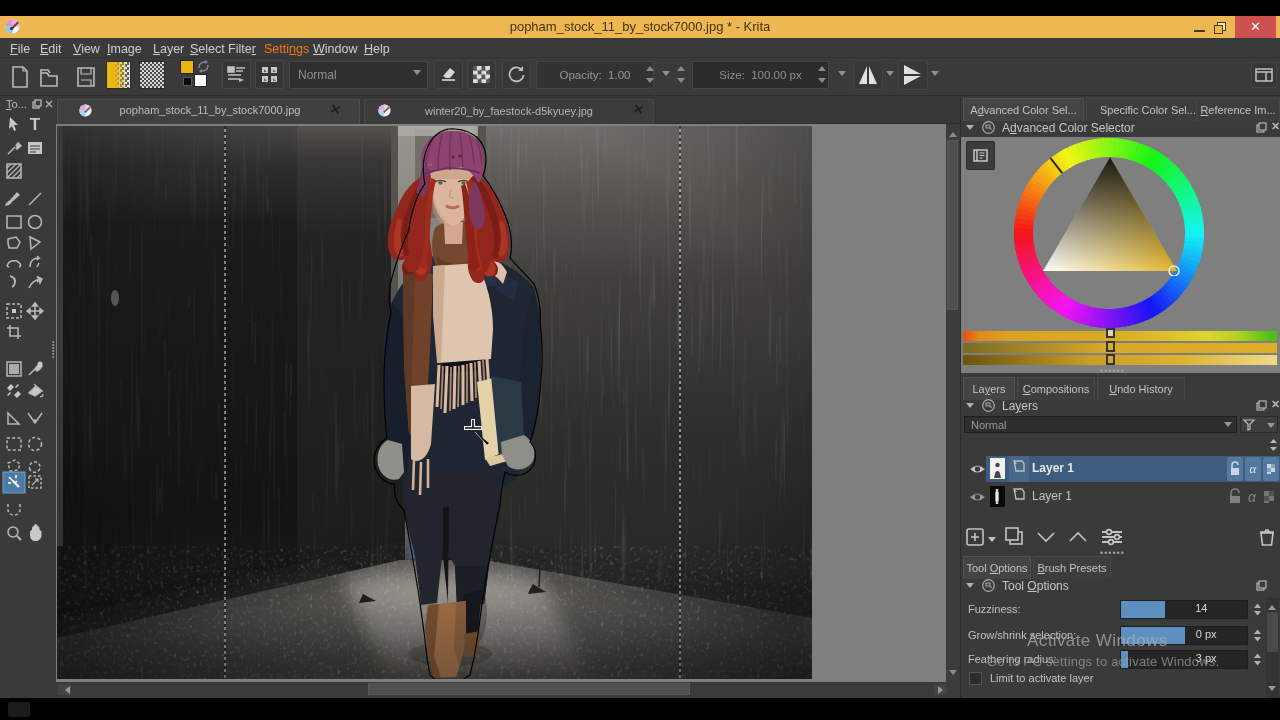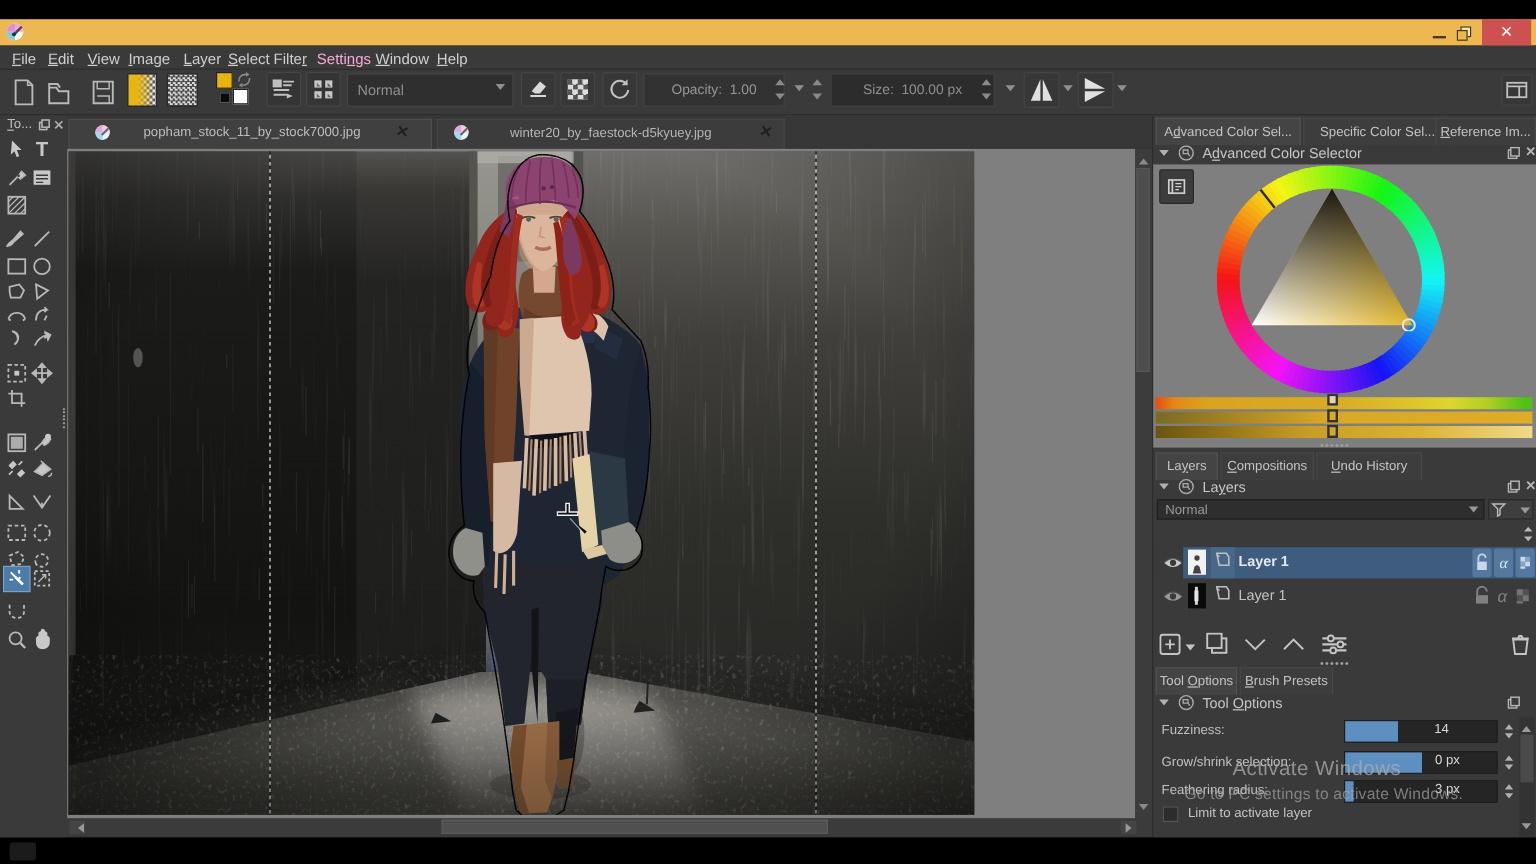--- a/index.html
+++ b/index.html
@@ -14,33 +14,34 @@
 <div class="abs" style="left:0;top:0;width:1280px;height:16px;background:#000;"></div>
 <div class="abs" style="left:0;top:16px;width:1280px;height:22px;background:#edb851;"></div>
 <svg class="abs" style="left:5px;top:19px" width="15" height="15" viewBox="0 0 15 15">
  <circle cx="7.5" cy="7.5" r="7" fill="#eff7fb"></circle>
  <path d="M7.5.5A7 7 0 0 1 14.5 7.5L7.5 7.5Z" fill="#f2a8d8"></path>
  <path d="M.5 7.5A7 7 0 0 0 7.5 14.5L7.5 7.5Z" fill="#7ecbee"></path>
  <path d="M7.5.5A7 7 0 0 0 .5 7.5L7.5 7.5Z" fill="#df8ed2"></path>
  <path d="M12.5 2.5L6 9l1.5 1.5L13.8 4z" fill="#4a4a4a"></path>
  <circle cx="6.6" cy="9.6" r="1.6" fill="#2e2e2e"></circle>
 </svg>
+<div class="abs" style="left:0;top:19px;width:1280px;text-align:center;font-size:13px;color:#433312;">popham_stock_11_by_stock7000.jpg * - Krita</div>
 <div class="abs" style="left:1194px;top:30px;width:11px;height:2px;background:#4a3a10;"></div>
 <div class="abs" style="left:1217px;top:22px;width:9px;height:9px;border:1.5px solid #4a3a10;background:#f3e6b5;"></div>
 <div class="abs" style="left:1214px;top:25px;width:9px;height:9px;border:1.5px solid #4a3a10;background:#edb851;"></div>
 <div class="abs" style="left:1235px;top:16px;width:41px;height:22px;background:#cd5150;color:#fff;text-align:center;font-size:13px;line-height:21px;">✕</div>
 <div class="abs" style="left:0;top:38px;width:1280px;height:20px;background:#3a3a3a;border-bottom:1px solid #323232;">
       <div class="abs txt" style="left:10px;top:4px;font-size:12.5px;color:#cfcfcf;"><u>F</u>ile</div>
       <div class="abs txt" style="left:40px;top:4px;font-size:12.5px;color:#cfcfcf;"><u>E</u>dit</div>
       <div class="abs txt" style="left:73px;top:4px;font-size:12.5px;color:#cfcfcf;"><u>V</u>iew</div>
       <div class="abs txt" style="left:107px;top:4px;font-size:12.5px;color:#cfcfcf;"><u>I</u>mage</div>
       <div class="abs txt" style="left:153px;top:4px;font-size:12.5px;color:#cfcfcf;"><u>L</u>ayer</div>
       <div class="abs txt" style="left:190px;top:4px;font-size:12.5px;color:#cfcfcf;"><u>S</u>elect</div>
       <div class="abs txt" style="left:228px;top:4px;font-size:12.5px;color:#cfcfcf;">Filte<u>r</u></div>
-      <div class="abs txt" style="left:264px;top:4px;font-size:12.5px;color:#f9a8d4;">Setti<u>n</u>gs</div>
+      <div class="abs txt" style="left:264px;top:4px;font-size:12.5px;color:#f97316;">Setti<u>n</u>gs</div>
       <div class="abs txt" style="left:313px;top:4px;font-size:12.5px;color:#cfcfcf;"><u>W</u>indow</div>
       <div class="abs txt" style="left:364px;top:4px;font-size:12.5px;color:#cfcfcf;"><u>H</u>elp</div>
     </div>
 <div class="abs" style="left:0;top:58px;width:1280px;height:38px;background:#3a3a3a;border-bottom:1px solid #2d2d2d;">
  <svg class="abs" style="left:10px;top:7px" width="290" height="26" viewBox="0 0 290 26">
   <g fill="none" stroke="#b9b9b9" stroke-width="1.6">
    <path d="M3 2h10l4 4v16H3z"></path>
           <path d="M13 2v4h4" stroke-width="1.2"></path>
    <path d="M31 8h6l2 3h8v10H31z M31 8v-3h7l2 3"></path>
    <path d="M68 3h16v18H68z"></path>

